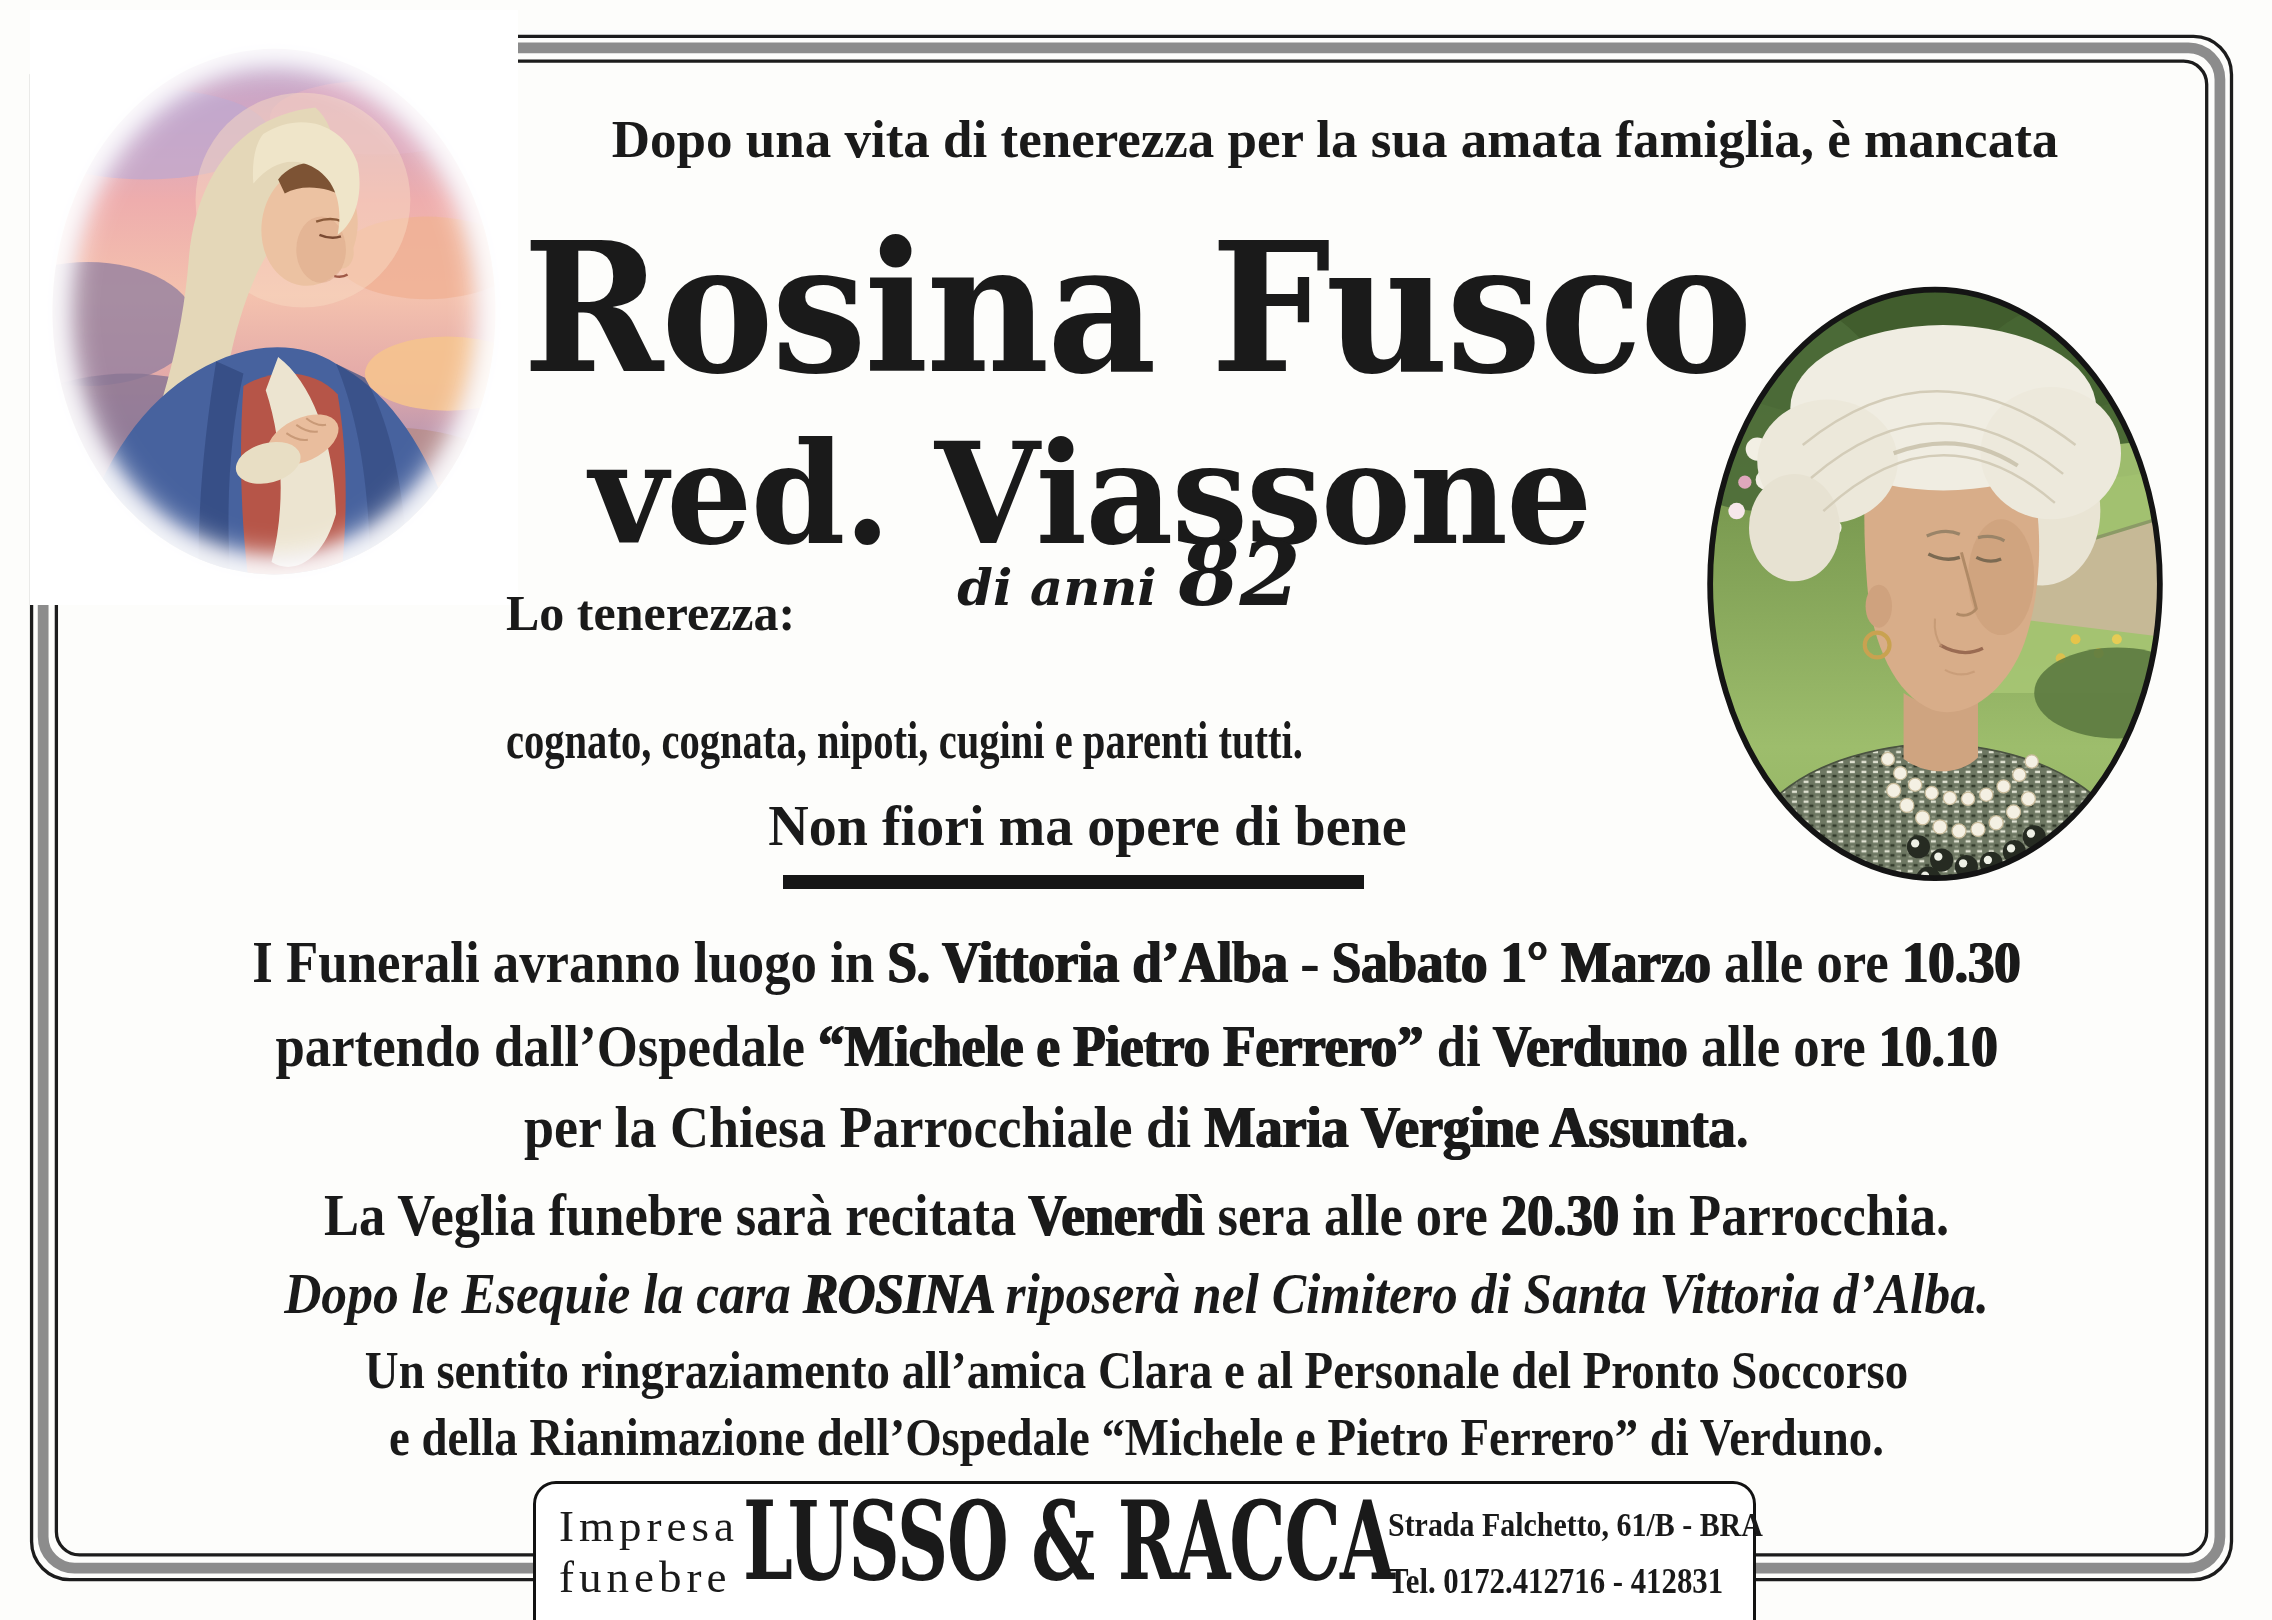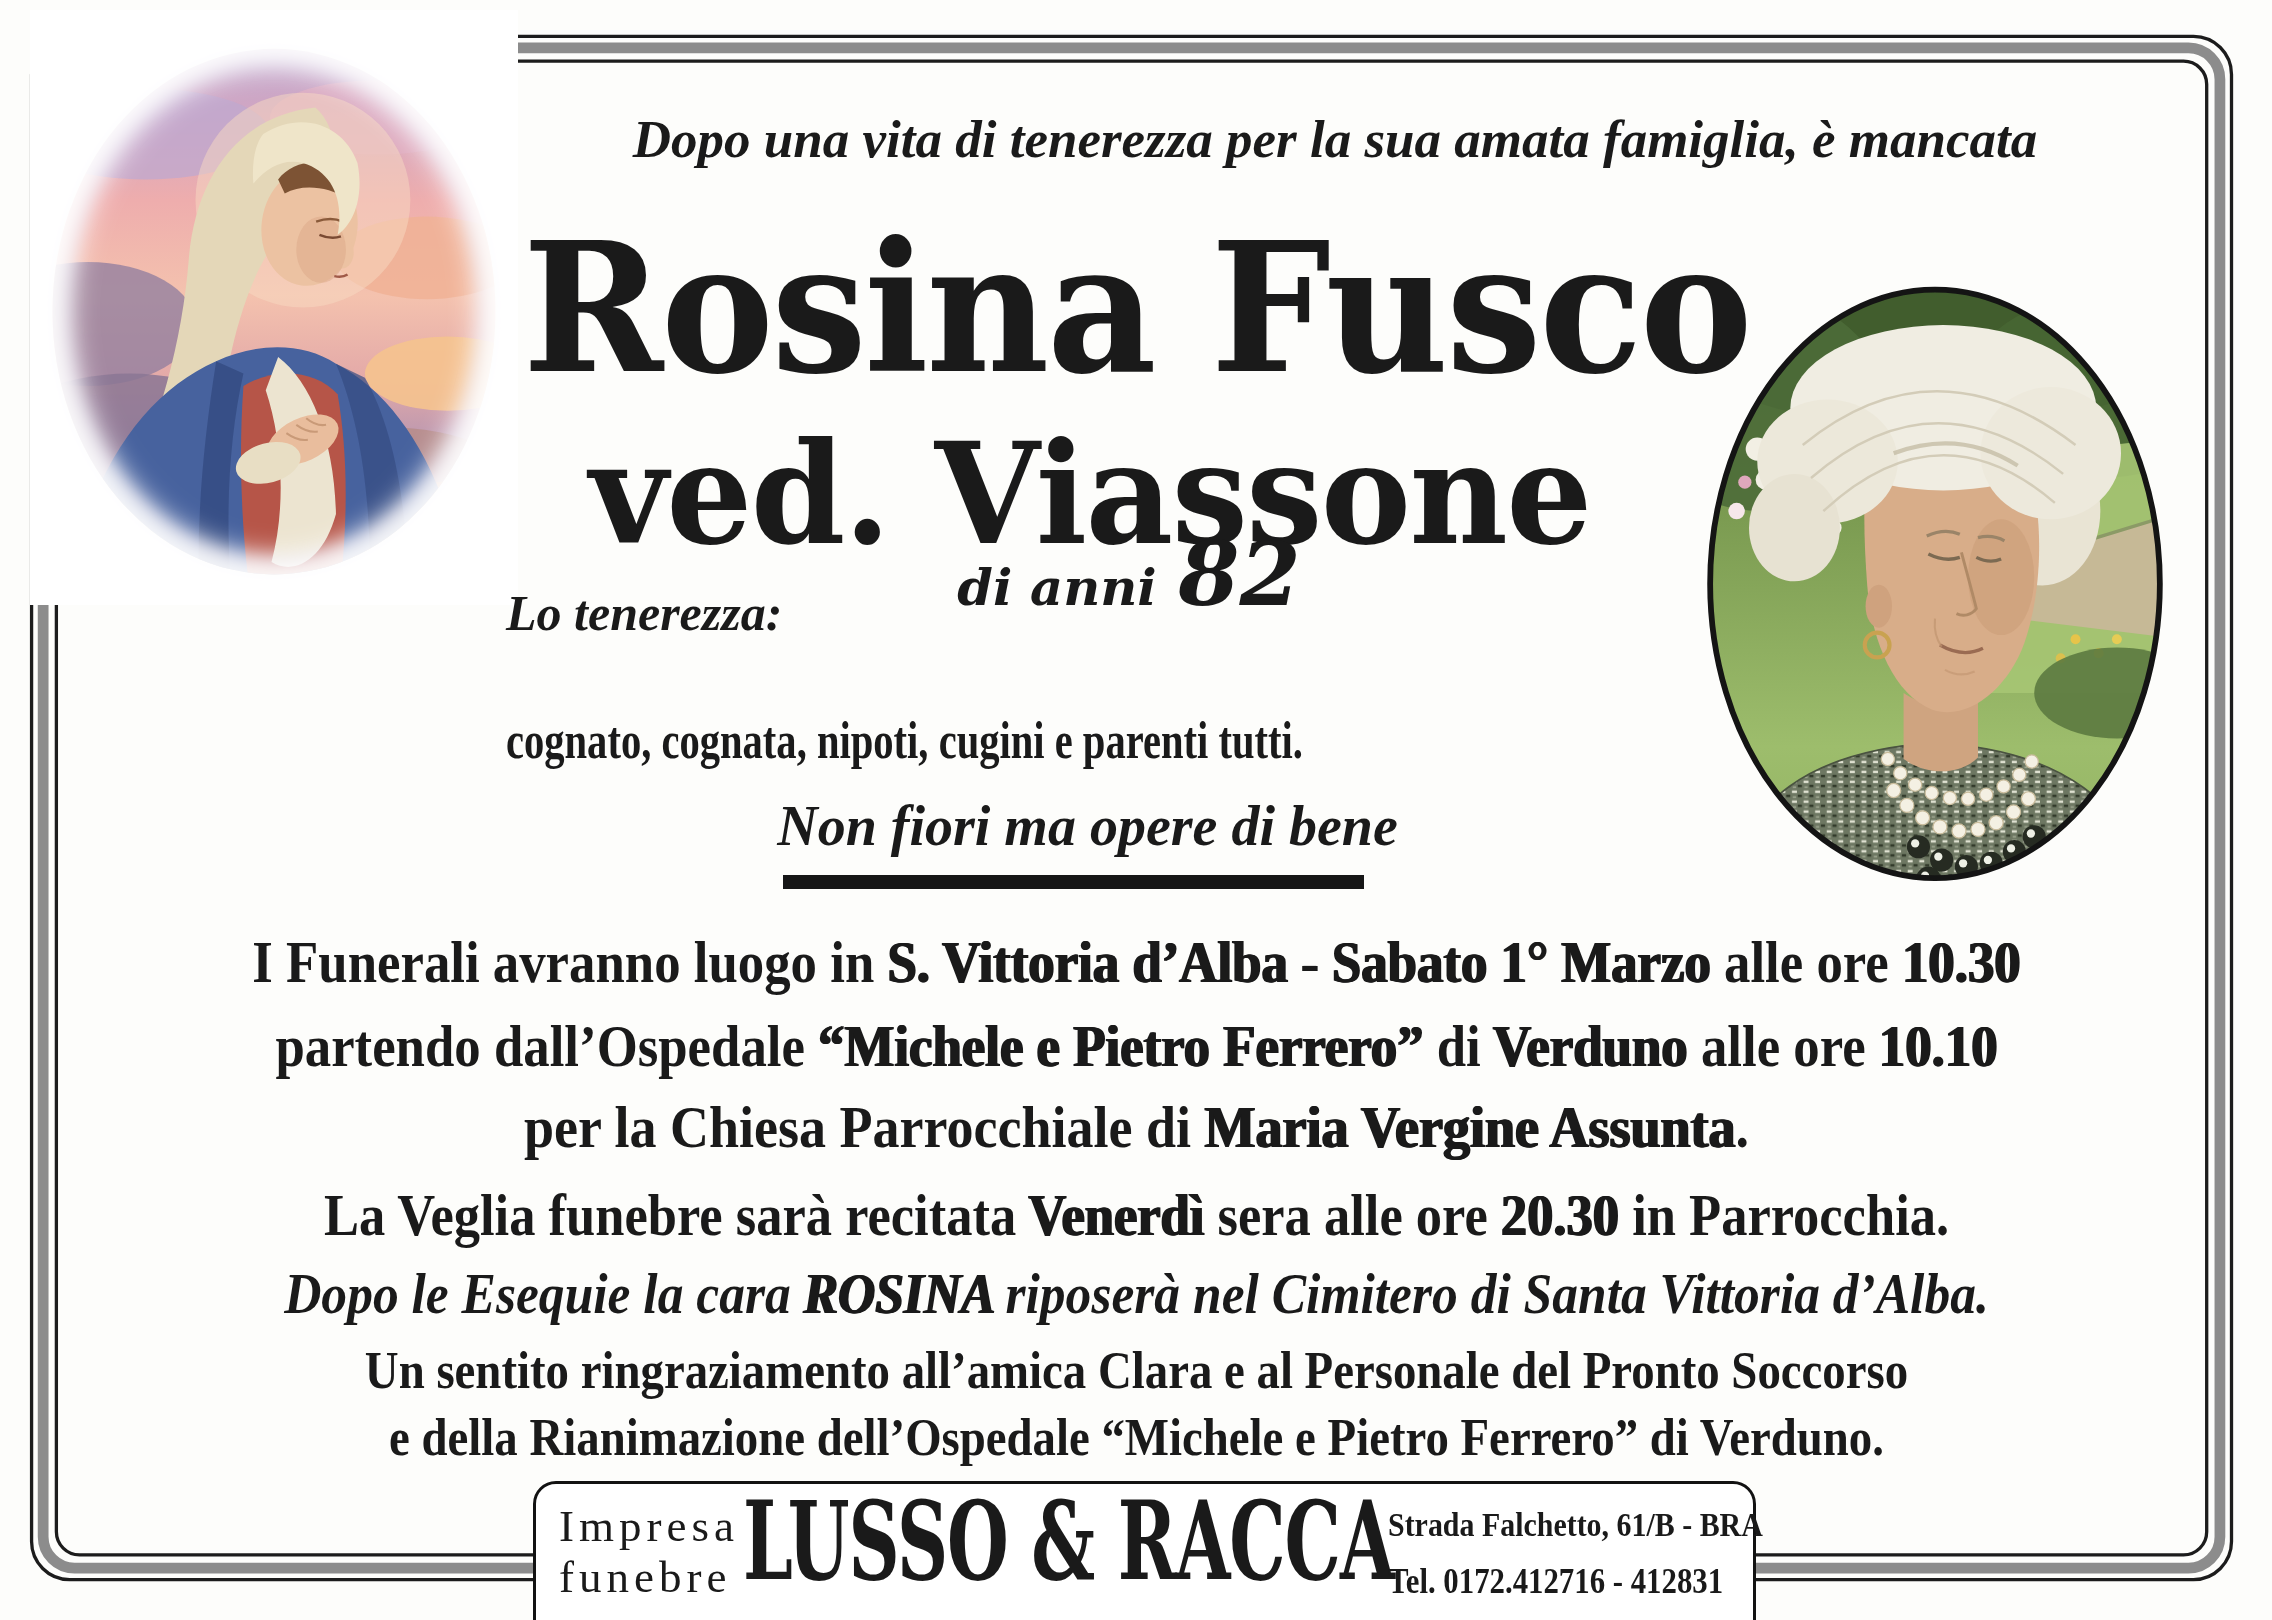--- a/index.html
+++ b/index.html
@@ -5,21 +5,21 @@
   html,body{margin:0;padding:0;}
   body{width:2273px;height:1621px;overflow:hidden;background:#fdfdfb;position:relative;
        font-family:"Liberation Serif",serif;color:#1a1a1a;}
   #page{position:absolute;inset:0;width:2273px;height:1621px;}
   .abs{position:absolute;}
   .ctr{text-align:center;white-space:nowrap;}
   .nw{white-space:nowrap;}
   .ds{font-family:"DejaVu Serif",serif;}
   .ls{font-family:"Liberation Serif",serif;}
   .b{font-weight:700;}
-  .i{font-style:italic;}
+  .i{}
   .cond{transform:scaleX(var(--sx,0.88));transform-origin:center center;}
   .condL{transform:scaleX(var(--sx,0.85));transform-origin:left center;}
   .hv{text-shadow:1.1px 0 0 currentColor,-1.1px 0 0 currentColor;font-weight:700;}
   .seg-line .hv{font-weight:700;}
   svg{display:block;}
 
   
   #intro{left:463px;right:66px;top:108px;font-size:53px;line-height:1.2;}
   #name1{left:66px;right:66px;top:213px;font-size:180px;line-height:1.05;letter-spacing:-2.5px;--sx:.94;}
   #name2{left:0;right:93px;top:420px;font-size:141px;line-height:1.05;letter-spacing:-1.7px;--sx:.96;}

